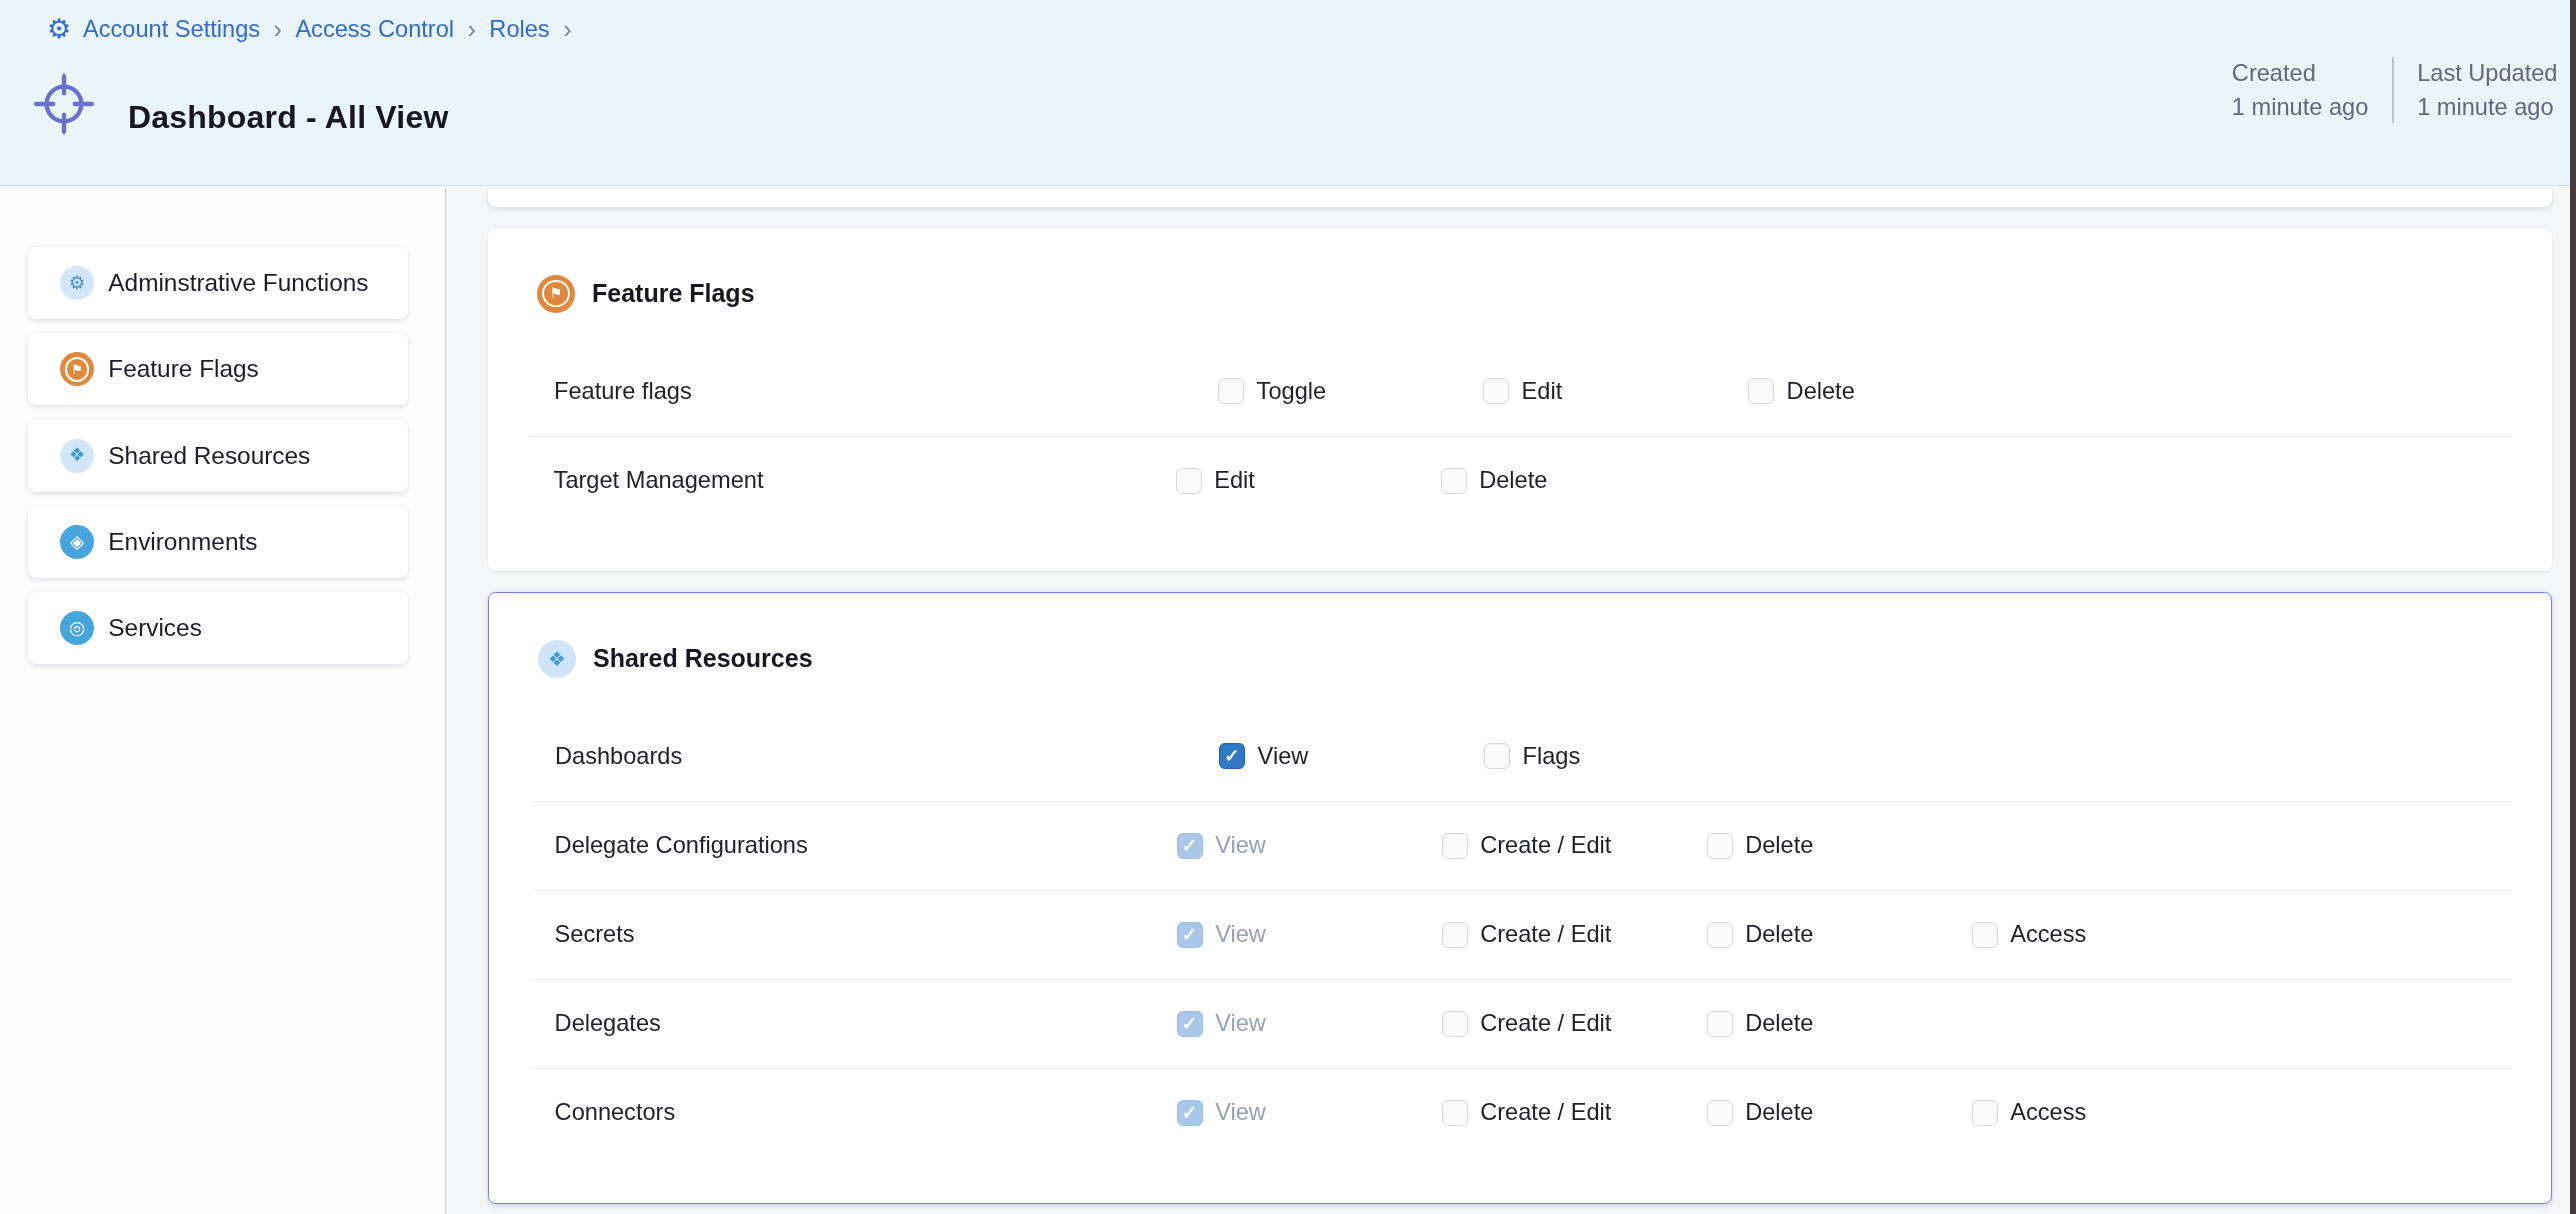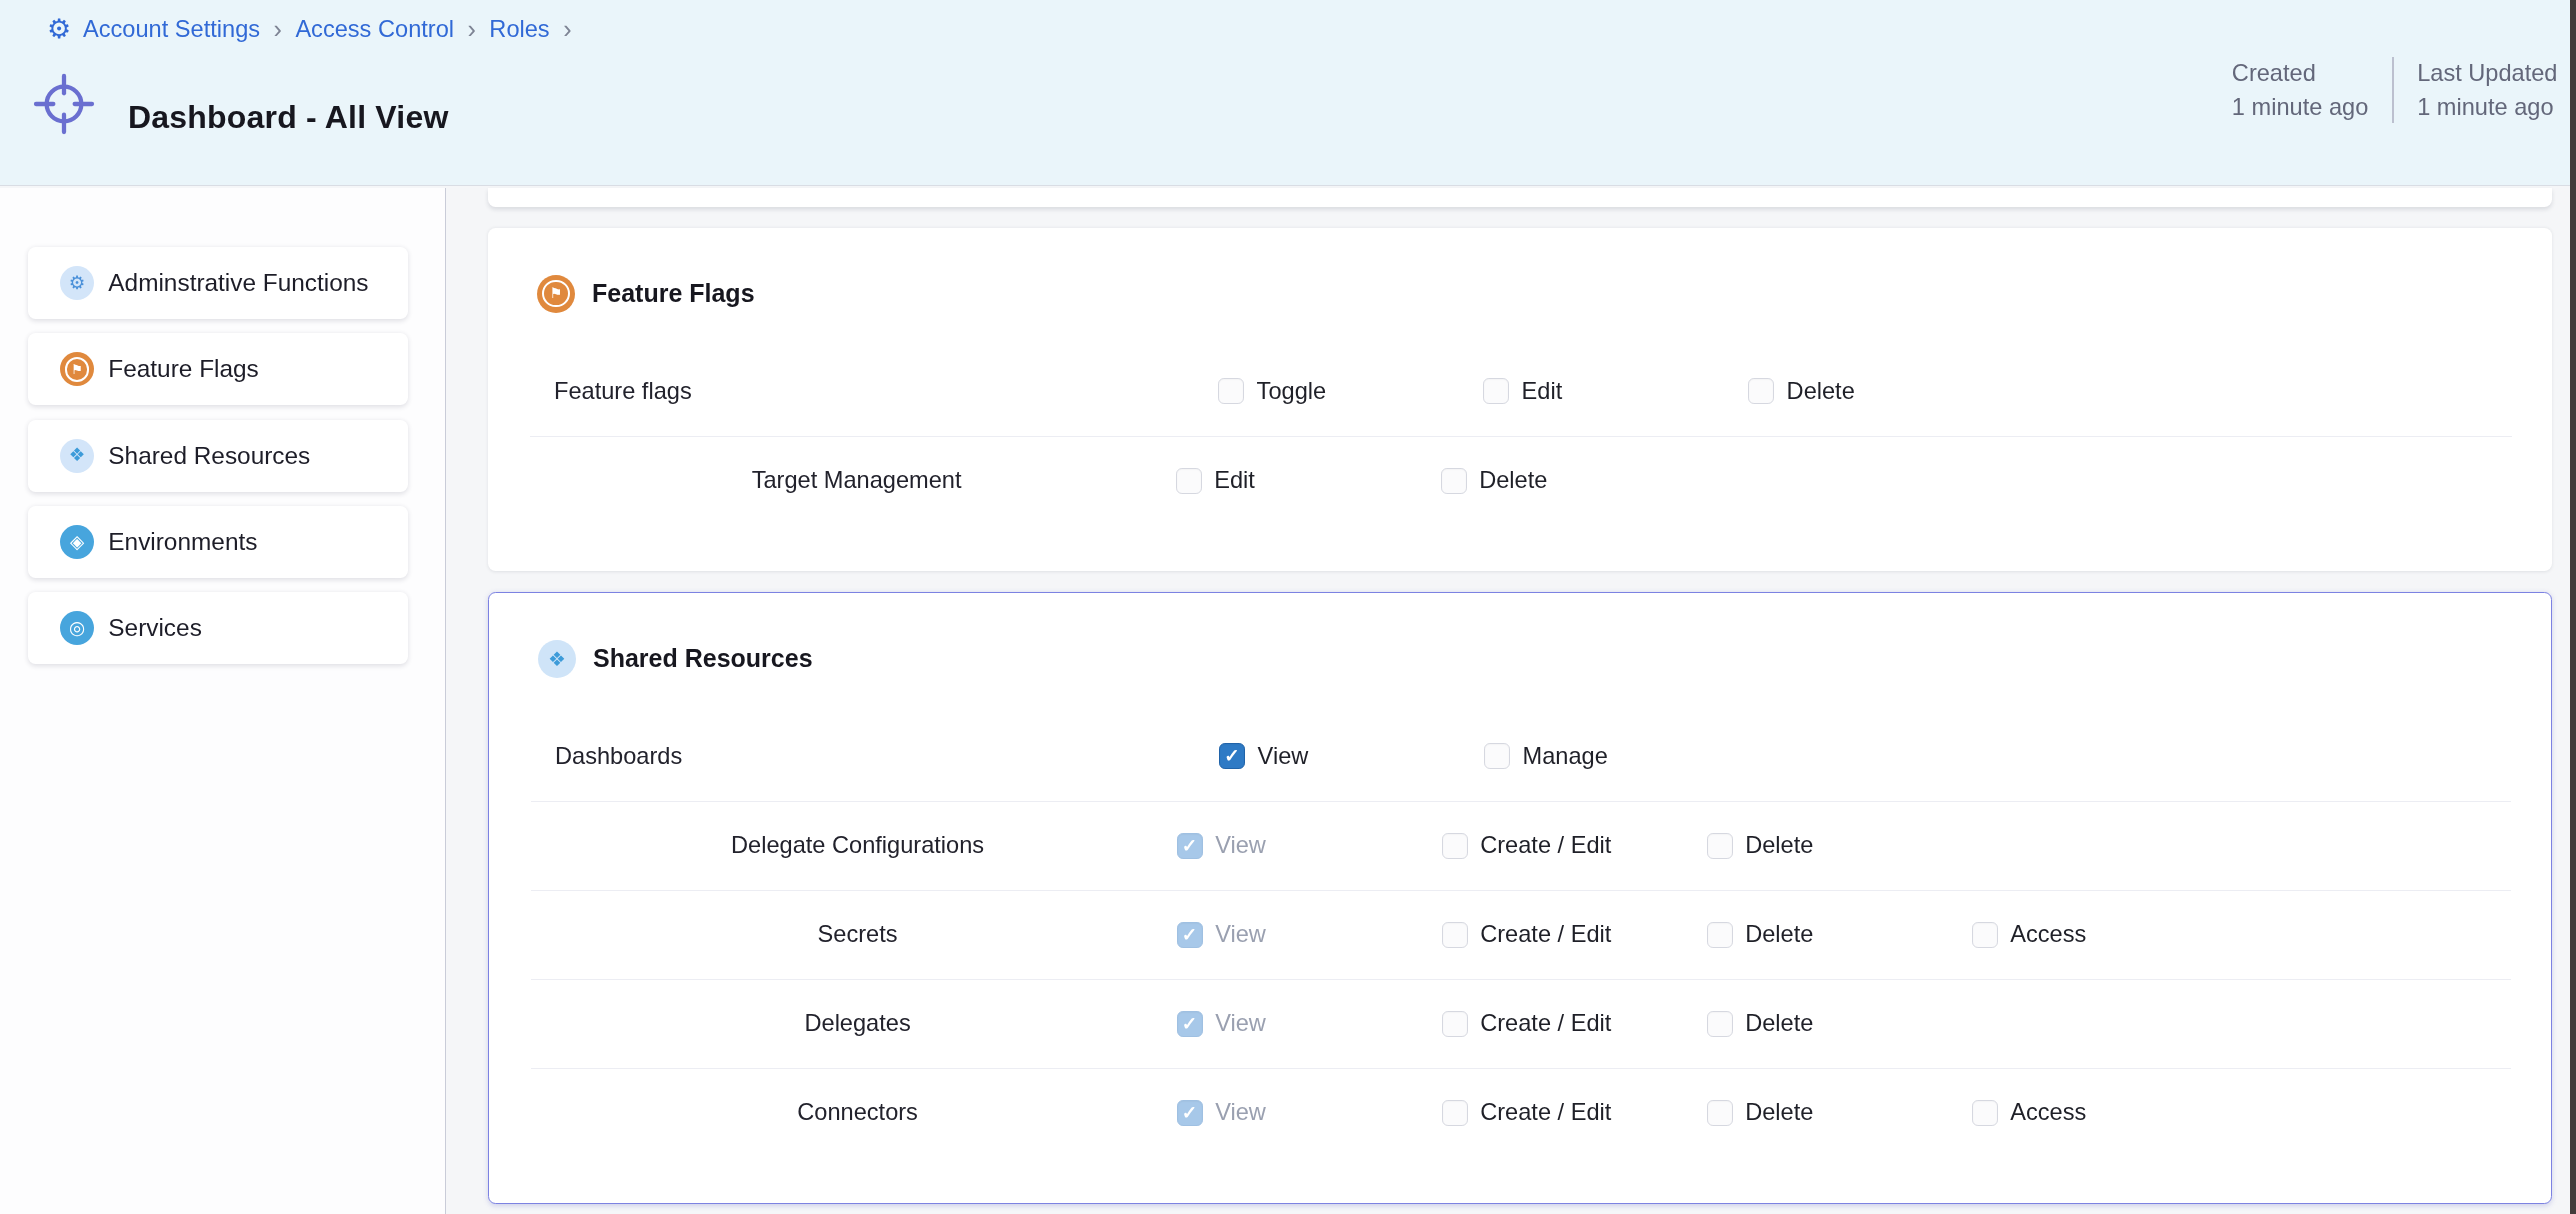--- a/index.html
+++ b/index.html
@@ -93,21 +93,21 @@
     display:flex; align-items:center; gap:17px;
     padding:47px 49px 0 49px;
   }
   .card-header .icon-circle { width:38px; height:38px; font-size:20px; }
   .card-title { font-size:25px; font-weight:bold; color:#17171f; }
   .rows { margin-top:34px; padding-bottom:46px; }
   .perm-row {
     height:89px; display:flex; align-items:center;
     padding-left:66px; padding-right:34px;
   }
-  .perm-row + .perm-row { border-top:1.7px solid #ecedf3; margin-left:42px; margin-right:40px; padding-left:23.6px;text-align:center; }
+  .perm-row + .perm-row { border-top:1.7px solid #ecedf3; margin-left:42px; margin-right:40px; padding-left:23.6px; }
   .row-label { width:648px; flex:0 0 648px; font-size:23.6px; color:#22222c; }
   .perm-row + .perm-row .row-label { flex-basis:606px; width:606px; }
   .perm-cell {
     width:265px; flex:0 0 265px;
     display:flex; align-items:center; gap:12.6px;padding-left:16px;
   }
   .perm-label { font-size:23.6px; color:#1f2028; }
   .perm-cell.disabled .perm-label { color:#9aa0b0; }
 
   
@@ -247,21 +247,21 @@
   <div class="perm-row">
     <div class="row-label">Dashboards</div>
 
   <div class="perm-cell">
     <div class="cb checked">✓</div>
     <span class="perm-label">View</span>
   </div>
 
   <div class="perm-cell">
     <div class="cb unchecked"></div>
-    <span class="perm-label">Manage</span>
+    <span class="perm-label">Flags</span>
   </div>
 </div>
 
   <div class="perm-row">
     <div class="row-label">Delegate Configurations</div>
 
   <div class="perm-cell disabled">
     <div class="cb checked_disabled">✓</div>
     <span class="perm-label">View</span>
   </div>

